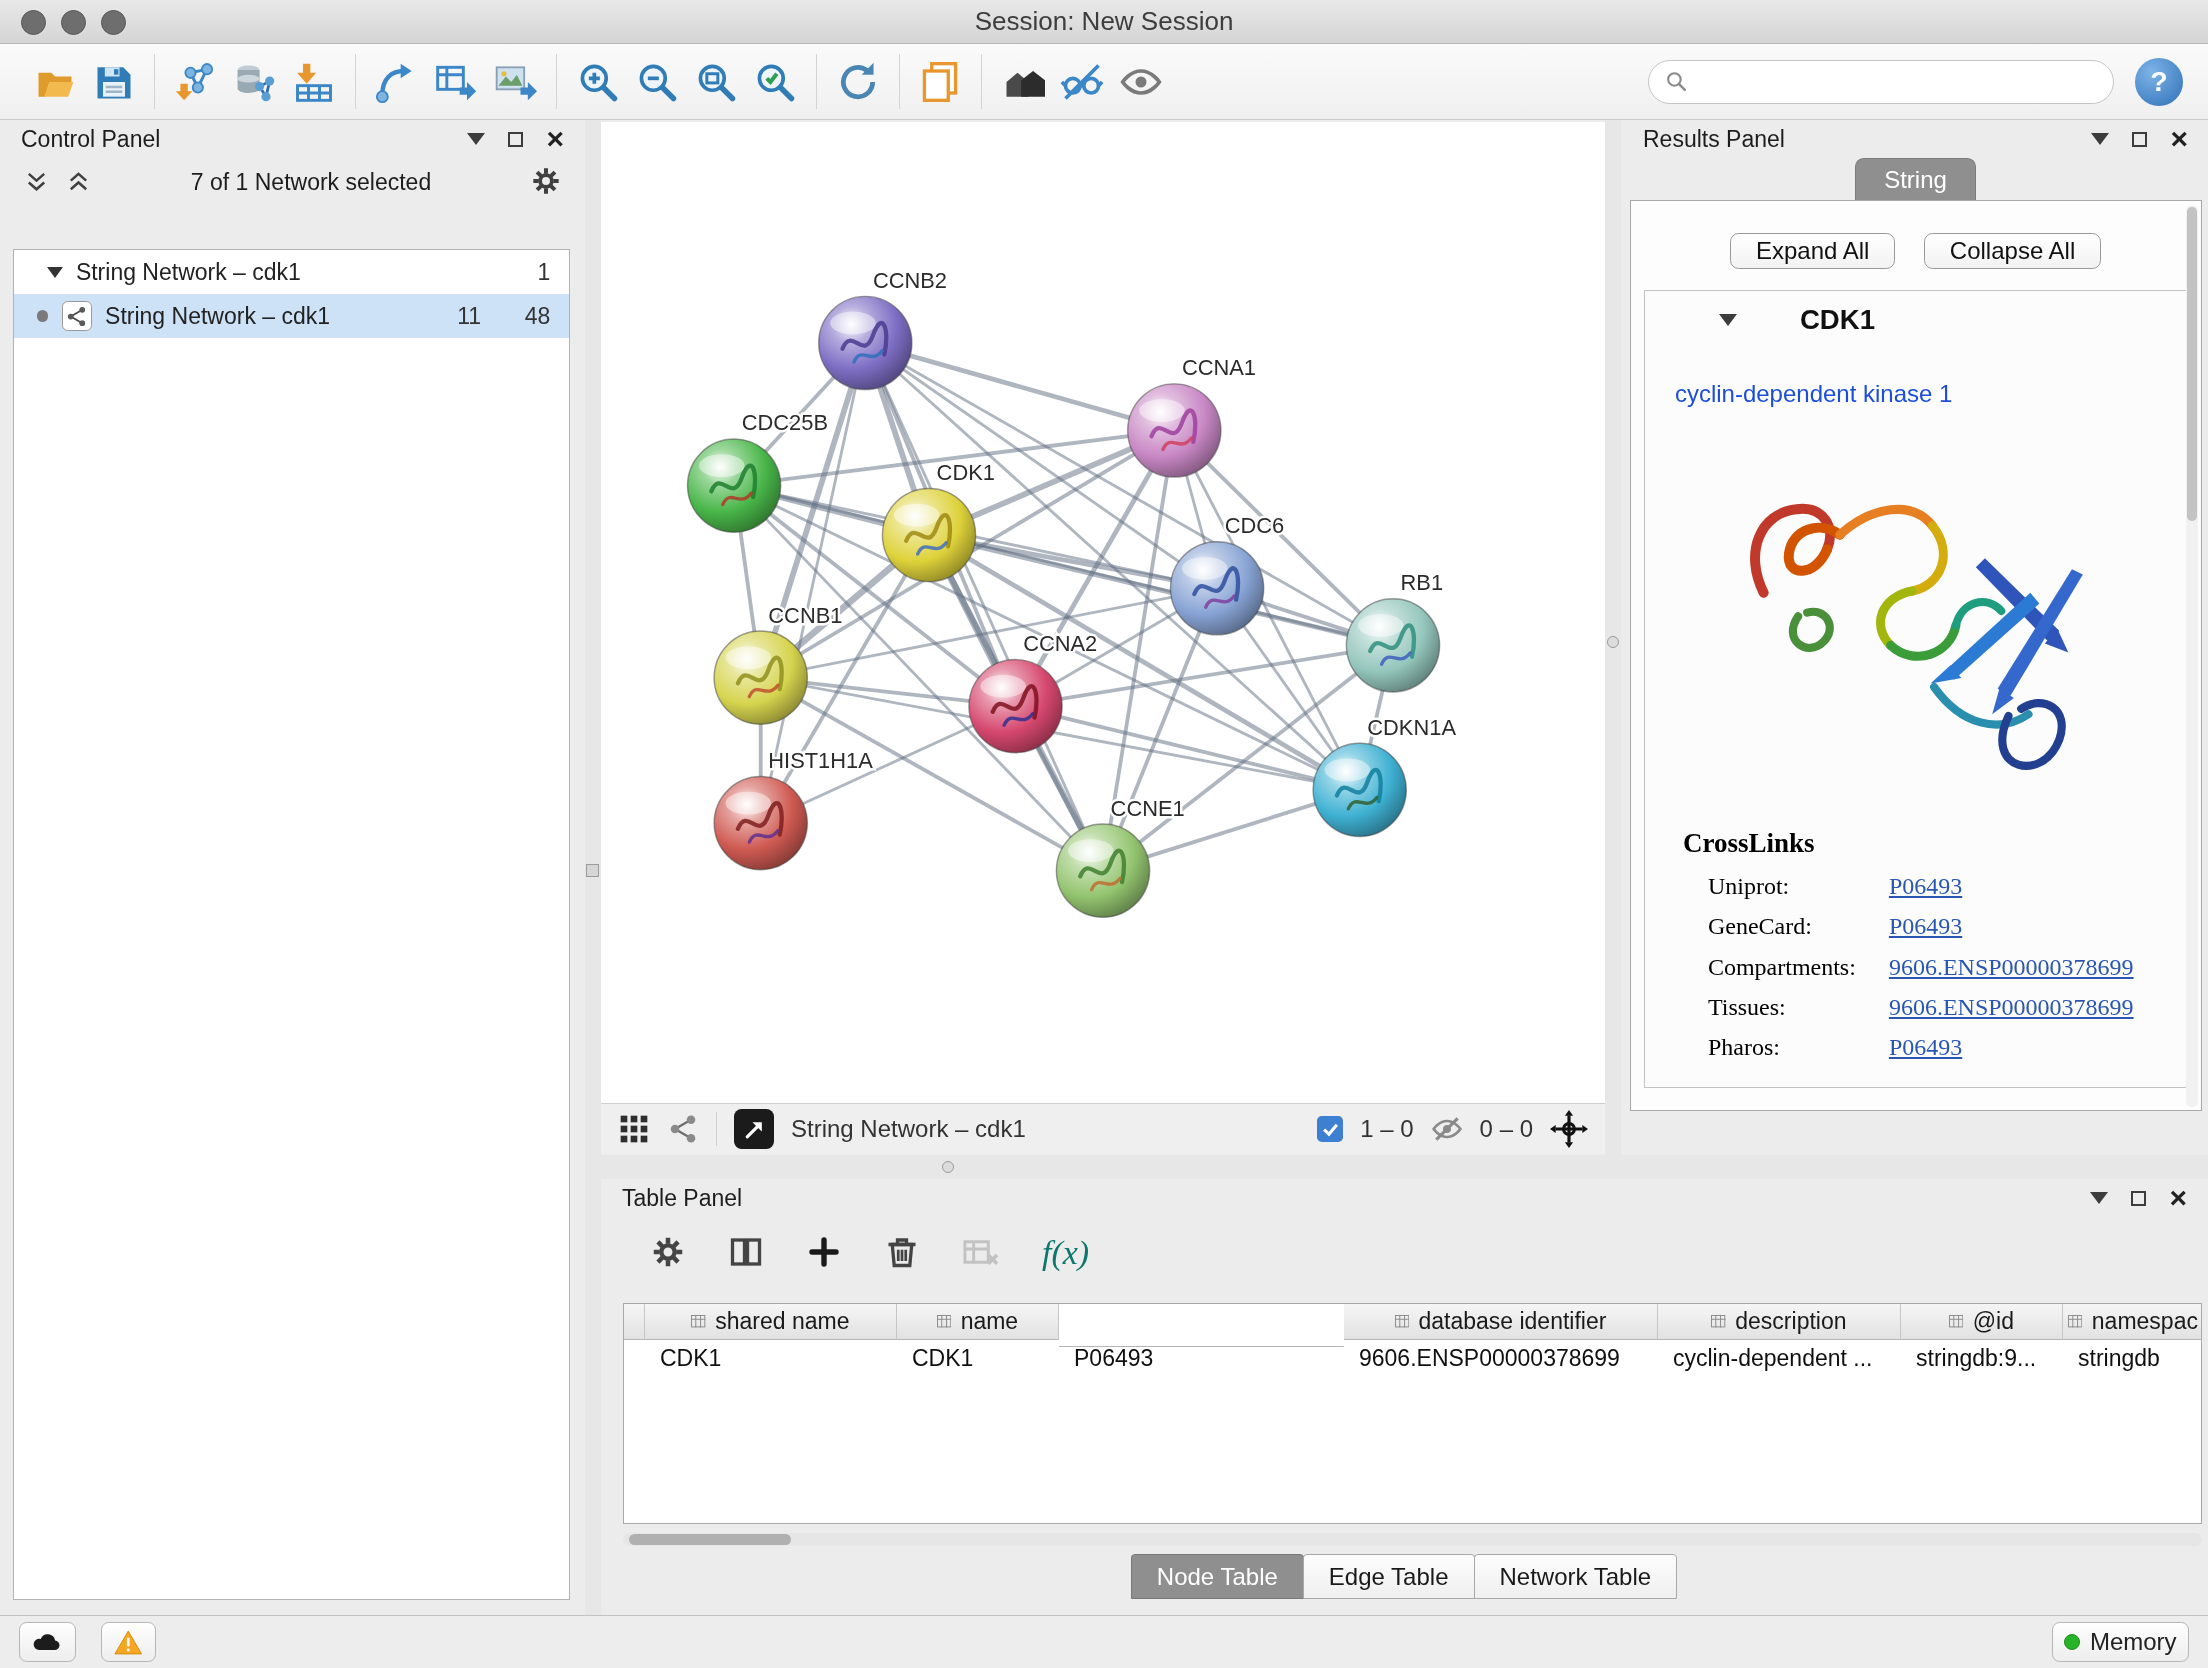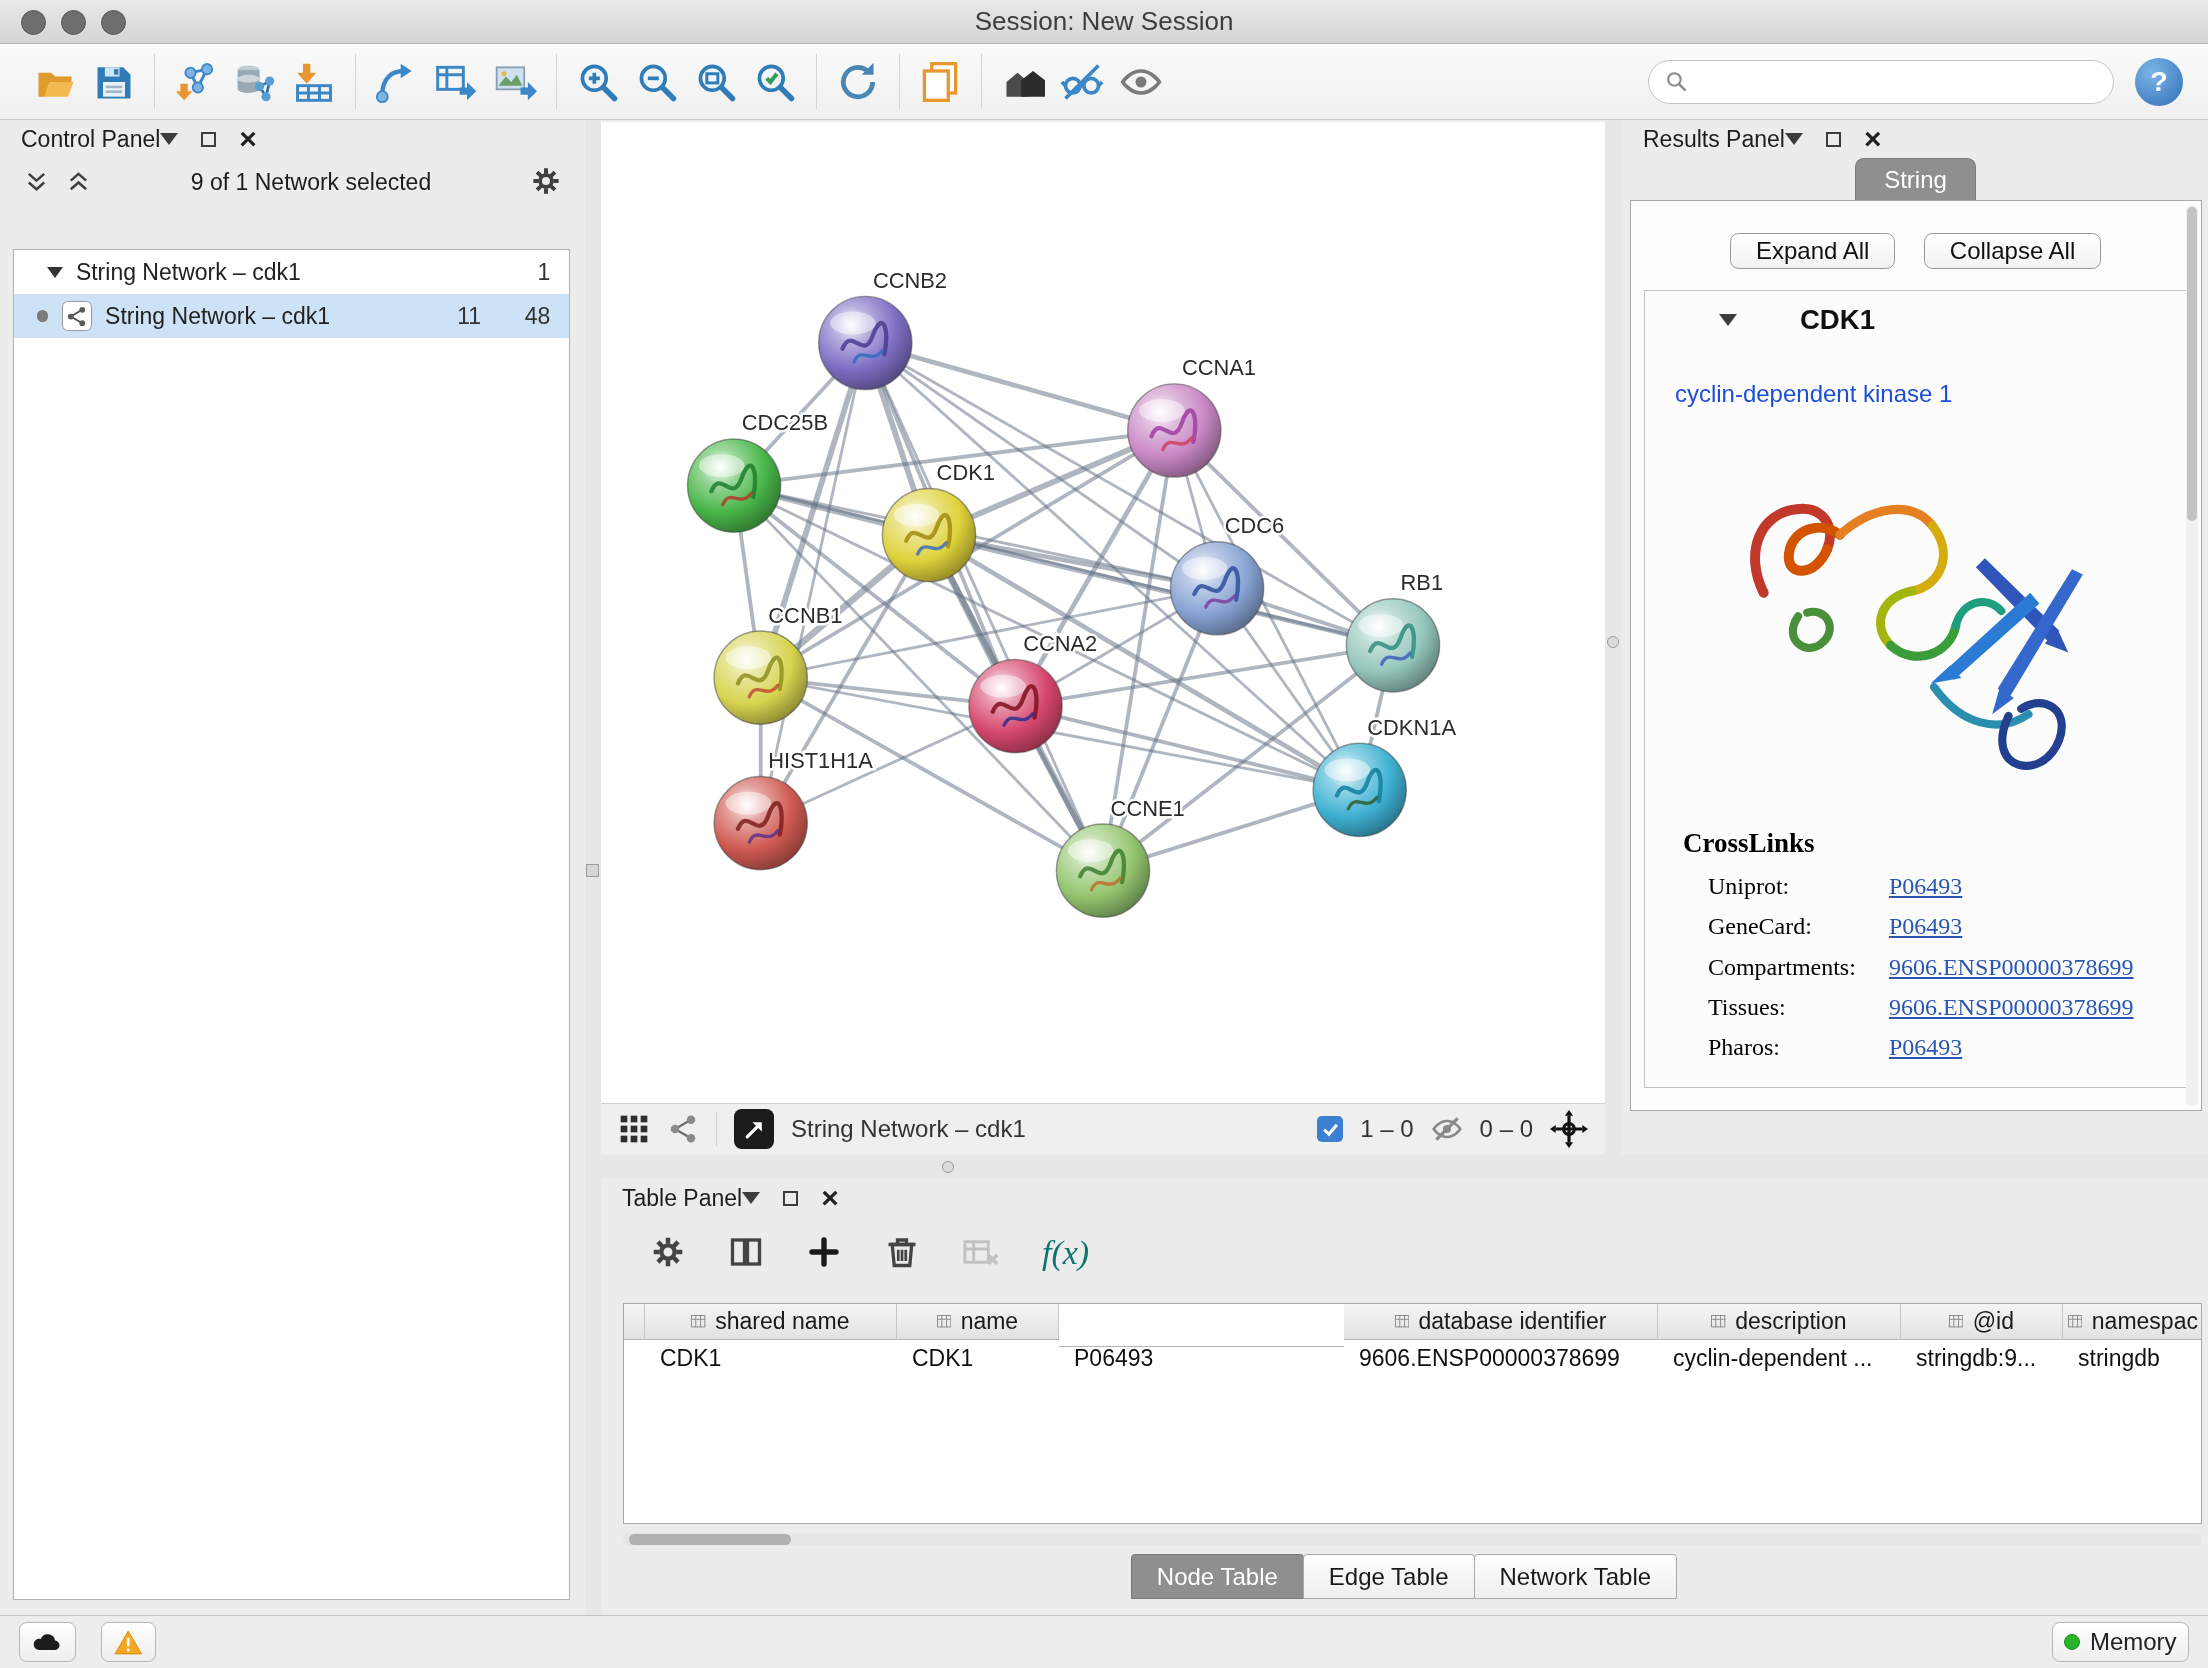--- a/index.html
+++ b/index.html
@@ -37,21 +37,21 @@
     display:flex; align-items:center; padding:0 15px; gap:9.5px; flex:none;
   }
   #search-wrap input { border:none; outline:none; font-size:23px; width:380px; font-family:inherit; background:transparent; }
   #help-btn {
     width:48px; height:48px; border-radius:50%; background:radial-gradient(circle at 35% 30%, #7db4e8, #2f6fb6);
     color:#fff; font-size:28.5px; font-weight:bold; display:flex; align-items:center; justify-content:center;
     margin-left:21px; flex:none;
   }
   
   .panel-header {
-    height:38px; display:flex; align-items:center; justify-content:flex-start;
+    height:38px; display:flex; align-items:center; justify-content:space-between;
     padding:0 21px; font-size:23px; color:#1d1d1d;
   }
   .win-controls { display:flex; align-items:center; gap:23px; }
   .tri-down { width:0; height:0; border-left:9.5px solid transparent; border-right:9.5px solid transparent; border-top:12.4px solid #3c3c3c; }
   .sq-ico { width:15px; height:15px; border:2.4px solid #3c3c3c; }
   .x-ico { font-size:30px; font-weight:bold; color:#222; line-height:1; }
   
   #control-panel { position:absolute; left:0; top:120px; width:585px; height:1495px; background:#ececec; }
   #cp-tabs { display:flex; justify-content:center; margin-top:1.9px; }
   .cp-tab {
@@ -341,21 +341,21 @@
         </svg>
     </span>
     <span class="chev-ico">
       <svg width="27" height="25" viewBox="0 0 26 26">
           <g fill="none" stroke="#3f3f3f" stroke-width="2.6">
             <polyline points="5,11 13,4 21,11"></polyline>
             <polyline points="5,20 13,13 21,20"></polyline>
           </g>
         </svg>
     </span>
-    <span class="status">9 of 1 Network selected</span>
+    <span class="status">7 of 1 Network selected</span>
     <span>
       <svg width="32" height="32" viewBox="0 0 24 24">
           <g stroke="#3f3f3f" stroke-width="3">
             <path d="M12 2.5v4M12 17.5v4M2.5 12h4M17.5 12h4M5.3 5.3l2.9 2.9M15.8 15.8l2.9 2.9M18.7 5.3l-2.9 2.9M8.2 15.8l-2.9 2.9"></path>
           </g>
           <circle cx="12" cy="12" r="4.4" fill="#ececec" stroke="#3f3f3f" stroke-width="2.8"></circle>
         </svg>
     </span>
   </div>
   <div id="cp-tree">

